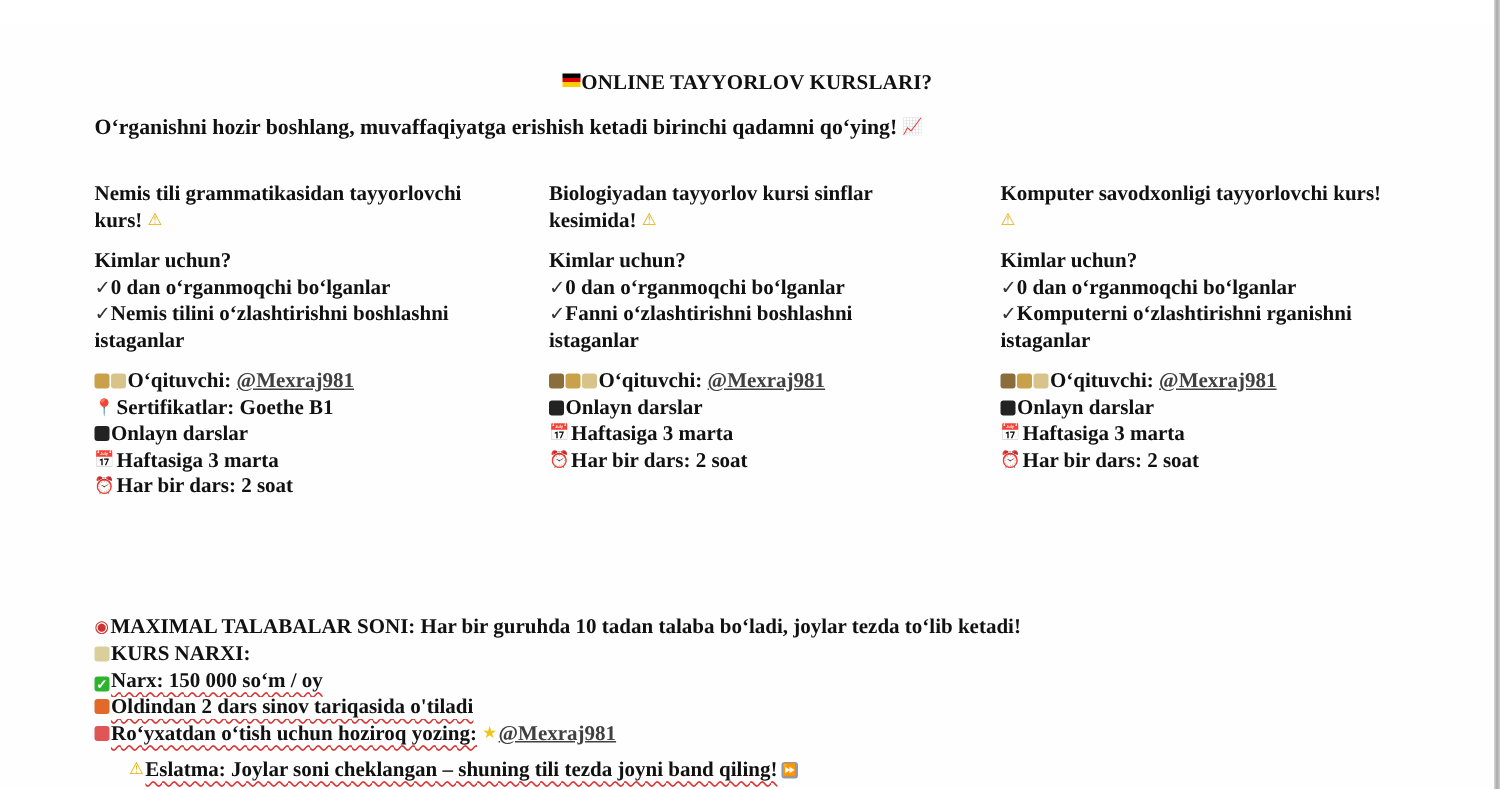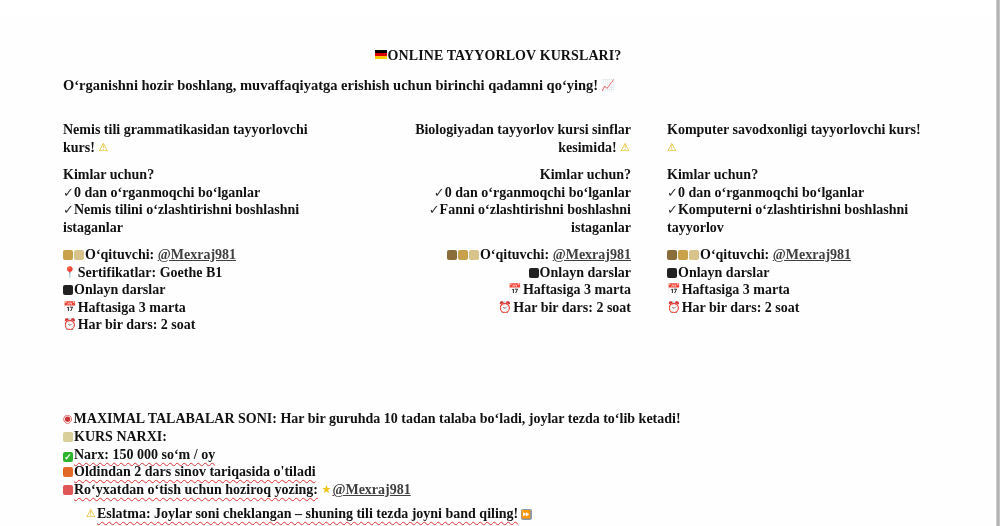--- a/index.html
+++ b/index.html
@@ -25,21 +25,21 @@
     position: absolute; top: 61px; left: 63px;
     font-size: 14.5px; font-weight: bold;
   }
   .col {
     position: absolute; top: 105px; width: 265px;
     font-size: 14px; font-weight: bold; line-height: 17.5px;
   }
   .col p { margin: 0; }
   .col .gap { height: 10px; }
   .col1 { left: 63px; }
-  .col2 { left: 366px; text-align: right; }
+  .col2 { left: 366px; }
   .col3 { left: 667px; }
   .link { color: #404040; text-decoration: underline; }
   .ico {
     display: inline-block; font-size: 11px; line-height: 1;
     vertical-align: 1px; margin-right: 1px;
     font-family: "DejaVu Sans", sans-serif;
   }
   .chk { font-family: "DejaVu Sans", sans-serif; font-weight: normal; font-size: 13px; color: #333; }
   .warn { color: #e0b000; }
   .sq { display: inline-block; width: 10px; height: 10px; vertical-align: -1px; margin-right: 1px; border-radius: 2px; }
@@ -67,21 +67,21 @@
 </head>
 <body>
 
 <div class="page">
 
   <div class="title">
     <span class="ico" style="display:inline-block;width:12px;height:9px;vertical-align:1px;background:linear-gradient(#000 0 33%,#d00 33% 66%,#fc0 66%);"></span><span>ONLINE TAYYORLOV KURSLARI?</span>
   </div>
 
   <div class="subtitle">
-    <span>O‘rganishni hozir boshlang, muvaffaqiyatga erishish uchun birinchi qadamni qo‘ying!</span>
+    <span>O‘rganishni hozir boshlang, muvaffaqiyatga erishish ketadi birinchi qadamni qo‘ying!</span>
     <span class="ico" style="color:#c44;">📈</span>
   </div>
 
   <div class="col col1">
     <p><span>Nemis tili grammatikasidan tayyorlovchi kurs!</span> <span class="ico warn">⚠</span></p>
     <div class="gap"></div>
     <p>Kimlar uchun?</p>
     <p><span class="chk">✓</span><span>0 dan o‘rganmoqchi bo‘lganlar</span></p>
     <p><span class="chk">✓</span><span>Nemis tilini o‘zlashtirishni boshlashni istaganlar</span></p>
     <div class="gap"></div>
@@ -110,21 +110,21 @@
     <p><span class="sq" style="background:#222;"></span><span>Onlayn darslar</span></p>
     <p><span class="ico" style="color:#999;">📅</span><span>Haftasiga 3 marta</span></p>
     <p><span class="ico" style="color:#d33;">⏰</span><span>Har bir dars: 2 soat</span></p>
   </div>
 
   <div class="col col3">
     <p><span>Komputer savodxonligi tayyorlovchi kurs!</span> <span class="ico warn">⚠</span></p>
     <div class="gap"></div>
     <p>Kimlar uchun?</p>
     <p><span class="chk">✓</span><span>0 dan o‘rganmoqchi bo‘lganlar</span></p>
-    <p><span class="chk">✓</span><span>Komputerni o‘zlashtirishni boshlashni tayyorlov</span></p>
+    <p><span class="chk">✓</span><span>Komputerni o‘zlashtirishni rganishni istaganlar</span></p>
     <div class="gap"></div>
     <p>
       <span class="sq" style="background:#8a6d3b;"></span><span class="sq" style="background:#c9a14a;"></span><span class="sq" style="background:#d8c38a;"></span><span>O‘qituvchi:</span>
       <a class="link">@Mexraj981</a>
     </p>
     <p><span class="sq" style="background:#222;"></span><span>Onlayn darslar</span></p>
     <p><span class="ico" style="color:#999;">📅</span><span>Haftasiga 3 marta</span></p>
     <p><span class="ico" style="color:#d33;">⏰</span><span>Har bir dars: 2 soat</span></p>
   </div>
 

